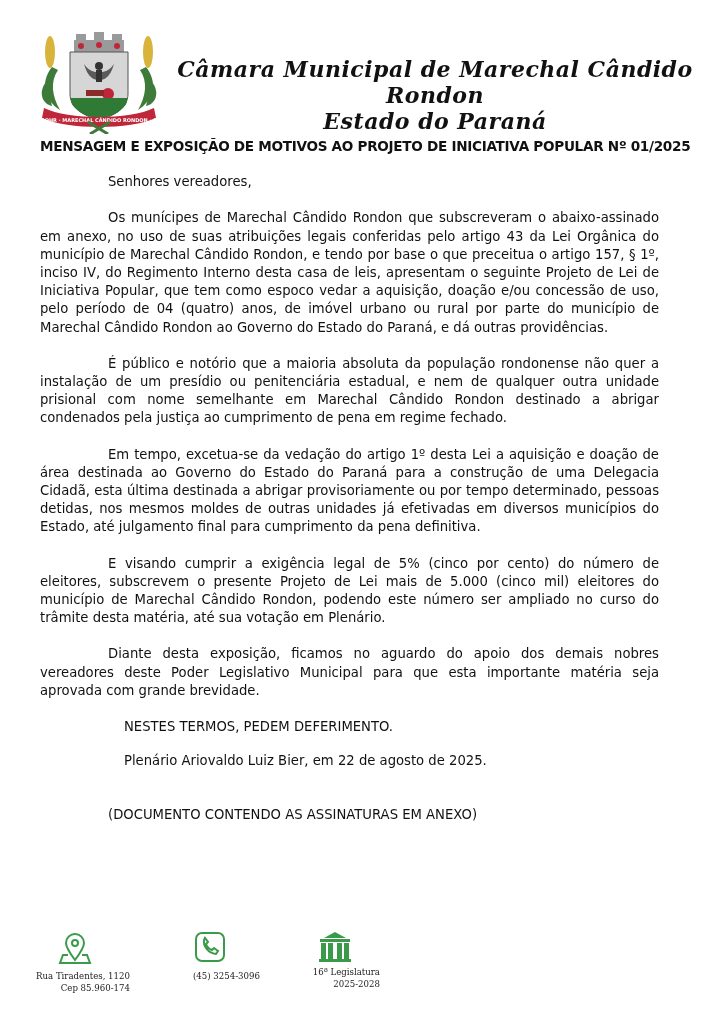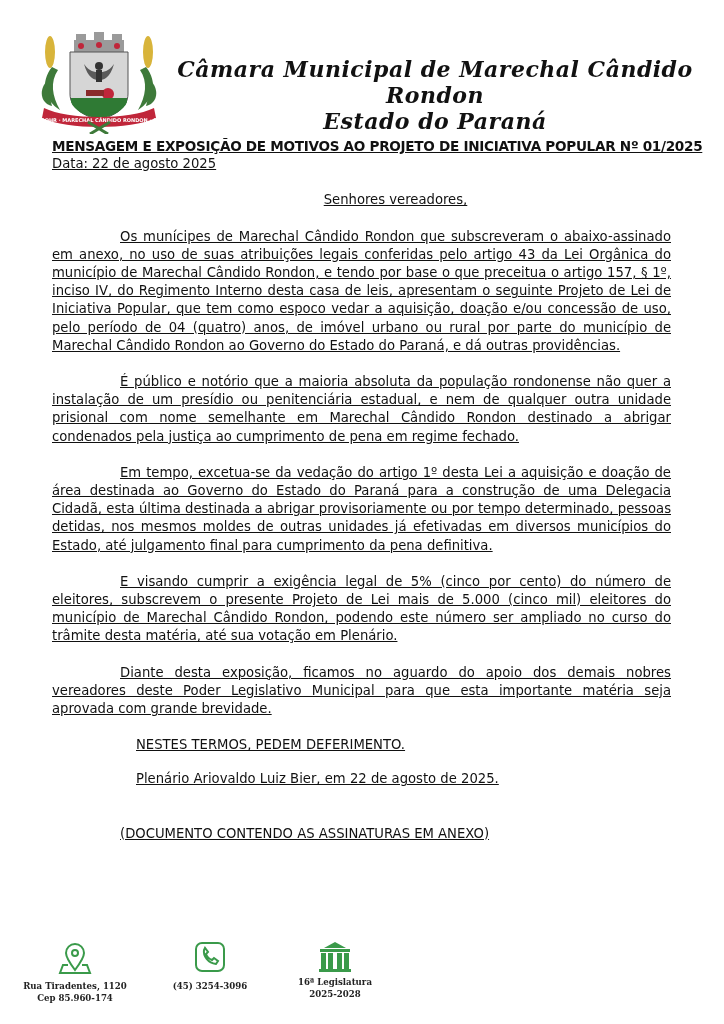--- a/index.html
+++ b/index.html
@@ -6,32 +6,32 @@
   body { width: 724px; height: 1024px; position: relative; overflow: hidden; font-family: "DejaVu Sans", sans-serif; color: #111; }
   .page { position: absolute; left: 0; top: 0; width: 664px; height: 1024px; background: #fff; }
 
   
   .crest { position: absolute; left: 38px; top: 22px; width: 122px; height: 112px; }
   .institution { position: absolute; left: 150px; top: 56px; width: 570px; text-align: center; font-family: "DejaVu Serif", serif; font-style: italic; font-weight: bold; color: #111; }
   .institution .line1 { font-size: 22px; letter-spacing: 0.5px; line-height: 26px; }
   .institution .line2 { font-size: 22px; letter-spacing: 0.5px; line-height: 26px; }
 
   
-  .content { position: absolute; left: 52px; top: 137px; width: 619px; font-size: 13.2px; line-height: 18.2px; text-decoration: underline; }
+  .content { position: absolute; left: 40px; top: 137px; width: 619px; font-size: 13.2px; line-height: 18.2px; }
   .title { font-weight: bold; font-size: 13.6px; margin: 0; white-space: nowrap; letter-spacing: -0.3px; }
   .date { margin: 0; }
-  .salutation { margin: 18px 0 0 0; text-indent: 68px; text-align: center; }
+  .salutation { margin: 18px 0 0 0; text-indent: 68px; }
   .para { margin: 18px 0 0 0; text-indent: 68px; text-align: justify; }
   .closing { margin: 18px 0 0 68px; }
   .closing p { margin: 16px; }
   .annex { margin: 36px 0 0 68px; }
 
   
   .footer { position: absolute; left: 0; top: 930px; width: 724px; height: 94px; }
-  .fitem { position: absolute; top: 10px; text-align: center; font-family: "DejaVu Serif", serif; font-size: 8.6px; line-height: 12px; color: #222; font-weight: bold; }
+  .fitem { position: absolute; top: 0; text-align: right; font-family: "DejaVu Serif", serif; font-size: 8.6px; line-height: 12px; color: #222; }
   .fitem svg { display: block; margin: 0 auto 4px auto; }
   .f1 { left: 20px; width: 110px; }
   .f2 { left: 160px; width: 100px; }
   .f3 { left: 290px; width: 90px; }
   .f4 { left: 405px; width: 95px; }
   .f5 { left: 490px; width: 230px; }
 </style>
 </head>
 <body>
 
@@ -78,21 +78,20 @@
     </svg>
   </div>
 
   <div class="institution">
     <div class="line1">Câmara Municipal de Marechal Cândido Rondon</div>
     <div class="line2">Estado do Paraná</div>
   </div>
 
   <div class="content">
     <p class="title">MENSAGEM E EXPOSIÇÃO DE MOTIVOS AO PROJETO DE INICIATIVA POPULAR Nº 01/2025</p>
-    <p class="date">Data: 22 de agosto 2025</p>
     <p class="salutation">Senhores vereadores,</p>
     <p class="para">Os munícipes de Marechal Cândido Rondon que subscreveram o abaixo-assinado em anexo, no uso de suas atribuições legais conferidas pelo artigo 43 da Lei Orgânica do município de Marechal Cândido Rondon, e tendo por base o que preceitua o artigo 157, § 1º, inciso IV, do Regimento Interno desta casa de leis, apresentam o seguinte Projeto de Lei de Iniciativa Popular, que tem como espoco vedar a aquisição, doação e/ou concessão de uso, pelo período de 04 (quatro) anos, de imóvel urbano ou rural por parte do município de Marechal Cândido Rondon ao Governo do Estado do Paraná, e dá outras providências.</p>
     <p class="para">É público e notório que a maioria absoluta da população rondonense não quer a instalação de um presídio ou penitenciária estadual, e nem de qualquer outra unidade prisional com nome semelhante em Marechal Cândido Rondon destinado a abrigar condenados pela justiça ao cumprimento de pena em regime fechado.</p>
     <p class="para">Em tempo, excetua-se da vedação do artigo 1º desta Lei a aquisição e doação de área destinada ao Governo do Estado do Paraná para a construção de uma Delegacia Cidadã, esta última destinada a abrigar provisoriamente ou por tempo determinado, pessoas detidas, nos mesmos moldes de outras unidades já efetivadas em diversos municípios do Estado, até julgamento final para cumprimento da pena definitiva.</p>
     <p class="para">E visando cumprir a exigência legal de 5% (cinco por cento) do número de eleitores, subscrevem o presente Projeto de Lei mais de 5.000 (cinco mil) eleitores do município de Marechal Cândido Rondon, podendo este número ser ampliado no curso do trâmite desta matéria, até sua votação em Plenário.</p>
     <p class="para">Diante desta exposição, ficamos no aguardo do apoio dos demais nobres vereadores deste Poder Legislativo Municipal para que esta importante matéria seja aprovada com grande brevidade.</p>
     <div class="closing">
       <p>NESTES TERMOS, PEDEM DEFERIMENTO.</p>
       <p>Plenário Ariovaldo Luiz Bier, em 22 de agosto de 2025.</p>
     </div>

